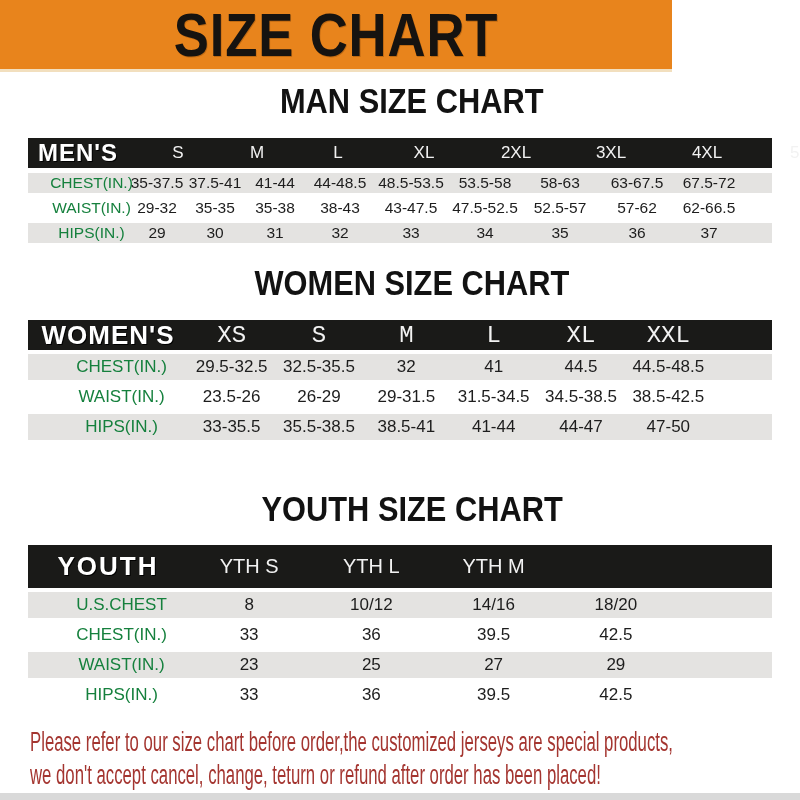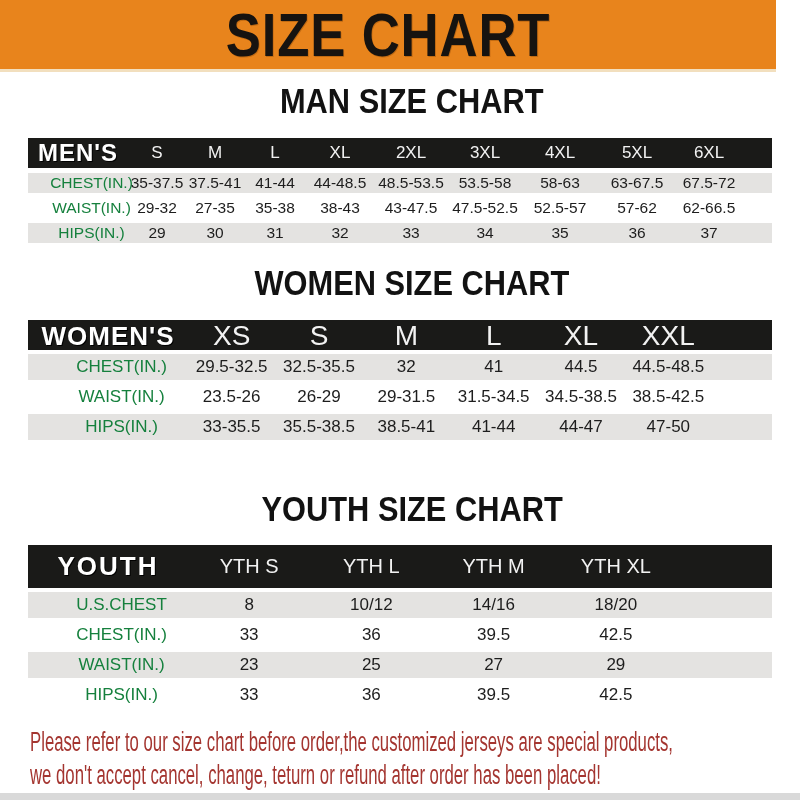--- a/index.html
+++ b/index.html
@@ -3,21 +3,21 @@
 <meta charset="utf-8">
 <style>
   html,body { margin:0; padding:0; background:#ffffff; }
   .canvas {
     position:relative; width:800px; height:800px; background:#ffffff;
     font-family:"Liberation Sans", sans-serif; overflow:hidden;
   }
 
   
   .banner {
-    position:absolute; top:0; left:0; width:776px; height:69px;
+    position:absolute; top:0; left:0; width:672px; height:69px;
     background:#E8841C; border-bottom:3px solid #F2DFBE;
     display:flex; align-items:center; justify-content:center;
   }
   .banner-title {
     display:inline-block; font-size:62px; font-weight:800; color:#161310;
     letter-spacing:1px; transform:scaleX(0.85); transform-origin:center;
     line-height:1; text-shadow:1px 1px 0 rgba(120,60,0,0.35);
   }
 
   
@@ -34,35 +34,35 @@
   .size-table { position:absolute; left:28px; width:744px; }
   .tbl-men   { top:138px; }
   .tbl-women { top:320px; }
   .tbl-youth { top:545px; }
 
   .grid-men   { display:grid; grid-template-columns:100px 58px 58px 62px 68px 74px 74px 76px 78px 66px; padding-right:30px; box-sizing:border-box; }
   .grid-women { display:grid; grid-template-columns:160px repeat(6,1fr); padding-right:60px; box-sizing:border-box; }
   .grid-youth { display:grid; grid-template-columns:160px repeat(4,1fr); padding-right:95px; box-sizing:border-box;text-align:center; }
 
   .hdr-bar { background:#1A1A18; color:#ffffff; align-items:center; }
-  .tbl-men   .hdr-bar { height:30px; }
+  .tbl-men   .hdr-bar { height:30px;gap:21px; }
   .tbl-women .hdr-bar { height:30px; }
   .tbl-youth .hdr-bar { height:43px; }
 
   .hdr-label { display:flex; align-items:center; justify-content:center;
                font-weight:800; color:#ffffff; white-space:nowrap;
                text-shadow:1px 1px 0 #000; }
   .tbl-men   .hdr-label { font-size:24px; letter-spacing:1px; }
   .tbl-women .hdr-label { font-size:26px; letter-spacing:1px; }
   .tbl-youth .hdr-label { font-size:26px; letter-spacing:2px; }
 
   .hdr-size { display:flex; align-items:center; justify-content:center;
               color:#F2F2F2; white-space:nowrap; }
   .tbl-men   .hdr-size { font-size:17px; }
-  .tbl-women .hdr-size { font-size:28px; }
+  .tbl-women .hdr-size { font-size:24px;font-family:Liberation Mono, monospace; }
   .tbl-youth .hdr-size { font-size:20px; }
 
   .t-row { align-items:center; }
   .tbl-men   .t-row { height:20px; margin-top:5px; }
   .tbl-women .t-row { height:26px; margin-top:4px; }
   .tbl-youth .t-row { height:26px; margin-top:4px; }
   .t-row.gray  { background:#E4E3E1; }
   .t-row.white { background:#ffffff; }
 
   .row-label { display:flex; align-items:center; justify-content:center;
@@ -116,21 +116,21 @@
       <div class="cell">44-48.5</div>
       <div class="cell">48.5-53.5</div>
       <div class="cell">53.5-58</div>
       <div class="cell">58-63</div>
       <div class="cell">63-67.5</div>
       <div class="cell">67.5-72</div>
     </div>
     <div class="t-row white grid-men">
       <div class="row-label">WAIST(IN.)</div>
       <div class="cell">29-32</div>
-      <div class="cell">27-35</div>
+      <div class="cell">35-35</div>
       <div class="cell">35-38</div>
       <div class="cell">38-43</div>
       <div class="cell">43-47.5</div>
       <div class="cell">47.5-52.5</div>
       <div class="cell">52.5-57</div>
       <div class="cell">57-62</div>
       <div class="cell">62-66.5</div>
     </div>
     <div class="t-row gray grid-men">
       <div class="row-label">HIPS(IN.)</div>
@@ -192,21 +192,20 @@
   <div class="section-title title-youth">
     <span>YOUTH SIZE CHART</span>
   </div>
 
   <div class="size-table tbl-youth">
     <div class="hdr-bar grid-youth">
       <div class="hdr-label">YOUTH</div>
       <div class="hdr-size">YTH S</div>
       <div class="hdr-size">YTH L</div>
       <div class="hdr-size">YTH M</div>
-      <div class="hdr-size">YTH XL</div>
     </div>
     <div class="t-row gray grid-youth">
       <div class="row-label">U.S.CHEST</div>
       <div class="cell">8</div>
       <div class="cell">10/12</div>
       <div class="cell">14/16</div>
       <div class="cell">18/20</div>
     </div>
     <div class="t-row white grid-youth">
       <div class="row-label">CHEST(IN.)</div>

